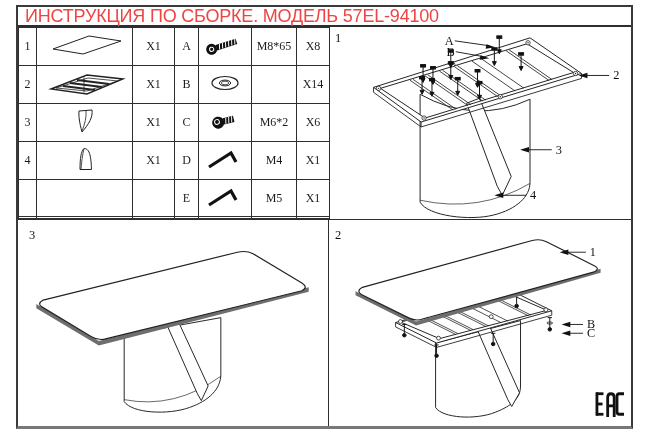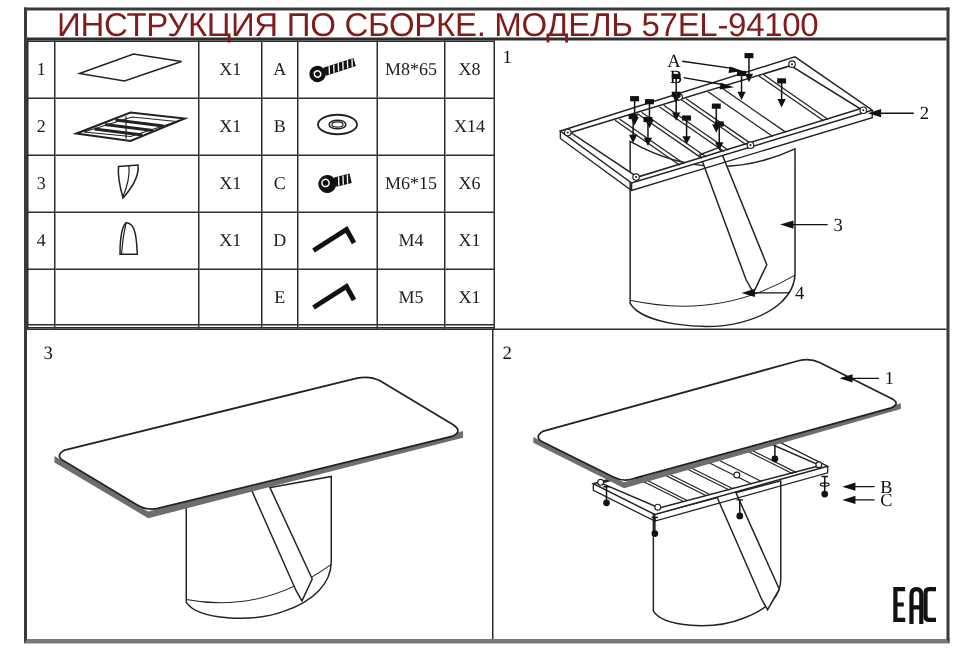--- a/index.html
+++ b/index.html
@@ -2,22 +2,22 @@
 <html><head>
 <meta charset="utf-8">
 <style>
   html,body{margin:0;padding:0;background:#fff;}
   .page{position:relative;width:650px;height:434px;background:#fff;overflow:hidden;
         font-family:"Liberation Serif", serif;color:#1c1c1c;}
   .sheet{position:absolute;left:16px;top:5px;width:617px;height:424px;
          border:2px solid #3a3a3a;border-bottom:3px solid #787878;box-sizing:border-box;background:#fff;}
   .titlebar{position:absolute;left:0;top:0;right:0;height:20px;border-bottom:2px solid #2e2e2e;
             box-sizing:border-box;}
-  .titlebar span{display:block;padding:0 0 0 20px;font-family:"Liberation Sans", sans-serif;
-                 font-size:22px;line-height:19px;letter-spacing:-0.2px;color:#7f1d1d;white-space:nowrap;}
+  .titlebar span{display:block;padding:0 0 0 7px;font-family:"Liberation Sans", sans-serif;
+                 font-size:18px;line-height:19px;letter-spacing:-0.2px;color:#ef4444;white-space:nowrap;}
   .content{position:absolute;left:0;top:20px;right:0;bottom:0;}
   .q-tl{position:absolute;left:0;top:0;width:311px;height:193px;}
   .q-tr{position:absolute;left:311px;top:0;right:0;height:193px;border-bottom:1px solid #2e2e2e;box-sizing:border-box;}
   .q-bl{position:absolute;left:0;top:193px;width:311px;bottom:0;border-right:1px solid #2e2e2e;box-sizing:border-box;}
   .q-br{position:absolute;left:311px;top:193px;right:0;bottom:0;}
   table.parts{border-collapse:collapse;width:311px;height:193px;table-layout:fixed;}
   table.parts td{border:1px solid #2e2e2e;padding:0;text-align:center;vertical-align:middle;
                  font-size:12px;line-height:1;overflow:hidden;}
   td.dbl{border-left:3px double #2e2e2e;}
   .panel-label{position:absolute;font-size:12.5px;color:#111;}
@@ -121,21 +121,21 @@
             <circle cx="17" cy="12" r="2.4" fill="none" stroke="#fff" stroke-width="1"></circle>
             <rect x="23.5" y="9.8" width="10.5" height="6.4" fill="#111"></rect>
             <g stroke="#fff" stroke-width="0.9">
               <line x1="26.5" y1="10" x2="25.2" y2="16"></line>
                         <line x1="29.5" y1="10" x2="28.2" y2="16"></line>
               <line x1="32.5" y1="10" x2="31.2" y2="16"></line>
             </g>
           </g>
         </svg>
        </td>
-       <td>M6*15</td>
+       <td>M6*2</td>
        <td>X6</td>
       </tr>
       <tr>
        <td>4</td>
        <td>
         <svg width="92" height="26" viewBox="0 0 92 26">
           <path d="M45,2.5 C50,2.5 52,8 52.5,23.5 L41,23.5 C41,12 42,5.5 45,2.5 Z" fill="#fff" stroke="#222" stroke-width="1"></path>
           <path d="M45,2.5 C43.5,9 42.5,16 42,23.5" fill="none" stroke="#222" stroke-width="0.8"></path>
         </svg>
        </td>

